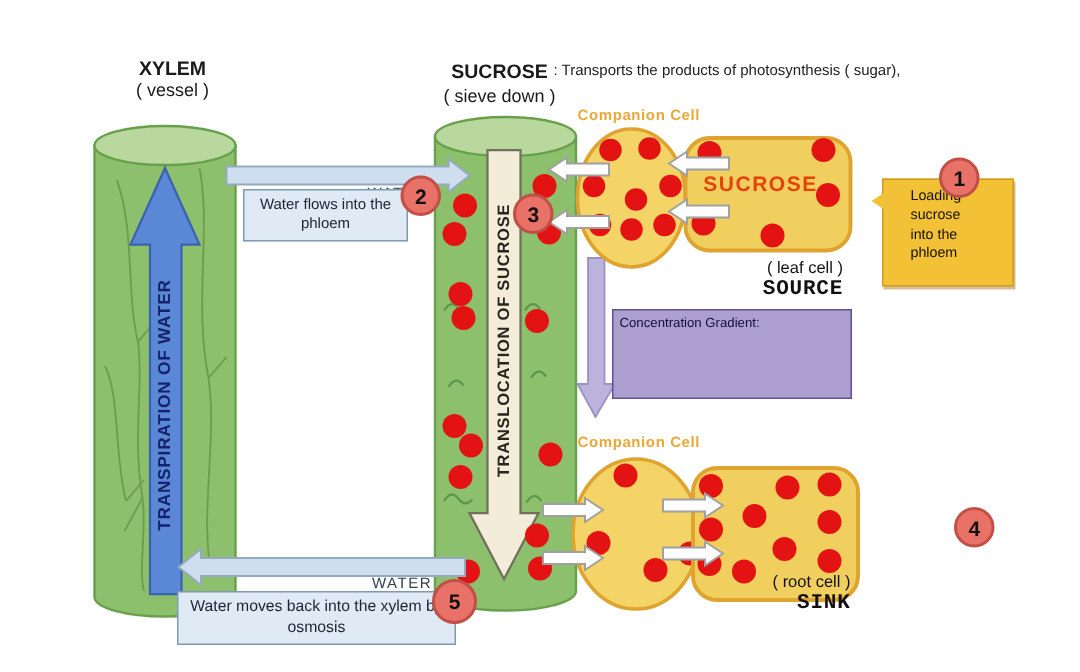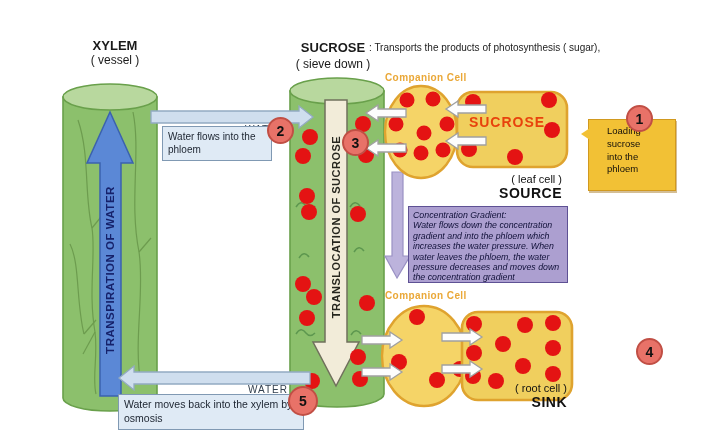--- a/index.html
+++ b/index.html
@@ -7,36 +7,36 @@
          font-family:"Liberation Sans", sans-serif;color:#222;}
   #shapes{position:absolute;left:0;top:0;}
   .abs{position:absolute;}
   .title{font-weight:bold;font-size:13px;color:#1a1a1a;text-align:center;}
   .subtitle{font-size:12px;color:#1a1a1a;text-align:center;}
   .desc{font-size:10px;color:#222;}
   .vtext{position:absolute;text-align:center;white-space:nowrap;transform:rotate(-90deg);
          font-weight:bold;letter-spacing:.5px;}
   .water-label{font-size:10px;color:#33404f;letter-spacing:1px;text-align:right;font-weight:normal;margin-top:13px;}
   .notebox{position:absolute;background:#dfeaf5;border:1px solid #8099b3;font-size:10px;
-           line-height:1.3;padding:3px 5px;color:#1c2430;}
+           line-height:1.3;padding:3px 5px;color:#1c2430;text-align:center;}
   .sticky{position:absolute;background:#f2c135;border:1px solid #d1991f;font-size:9.5px;
           line-height:1.35;padding:5px 18px;color:#14100a;box-shadow:1px 2px 0 rgba(160,110,20,.45);}
   .sticky .ptr{position:absolute;left:-8px;top:8px;width:0;height:0;
                border-top:6px solid transparent;border-bottom:6px solid transparent;
                border-right:9px solid #f2c135;}
   .badge{position:absolute;width:27px;height:27px;border-radius:50%;background:#e87268;
          border:2px solid #c14f45;display:flex;align-items:center;justify-content:center;
          font-weight:bold;font-size:14px;color:#111;box-sizing:border-box;}
   .companion-label{position:absolute;font-size:10px;font-weight:bold;color:#eaa838;letter-spacing:.4px;}
   .cell-caption{position:absolute;text-align:right;color:#111;}
   .cell-caption .sub{font-size:11px;}
-  .cell-caption .big{font-size:14px;font-weight:bold;letter-spacing:.5px;}
-  .purplebox{position:absolute;left:408px;top:206px;width:160px;height:77px;background:#ac9fd0;
+  .cell-caption .big{font-size:14px;font-weight:bold;letter-spacing:.5px;font-family:Liberation Mono, monospace;}
+  .purplebox{position:absolute;left:408px;top:206px;width:160px;height:60px;background:#ac9fd0;
              border:1px solid #5e5194;color:#101038;font-size:8.8px;line-height:1.18;padding:3px 4px;
-             box-sizing:border-box;font-style:italic;}
+             box-sizing:border-box;}
   .sucrose-word{position:absolute;left:457px;top:114px;width:100px;text-align:center;
                 font-weight:bold;font-size:14px;letter-spacing:1px;color:#e8420c;}
 </style>
 </head>
 <body>
 
 <div id="stage">
 
   <svg id="shapes" width="720" height="448" viewBox="0 0 720 448">
 
@@ -184,21 +184,20 @@
     <div class="sub">( leaf cell )</div>
     <div class="big">SOURCE</div>
   </div>
   <div class="cell-caption" style="left:467px;top:382px;width:100px;">
     <div class="sub">( root cell )</div>
     <div class="big">SINK</div>
   </div>
 
   <div class="purplebox">
     <span>Concentration Gradient:</span><br>
-    <span>Water flows down the concentration gradient and into the phloem which increases the water pressure. When water leaves the phloem, the water pressure decreases and moves down the concentration gradient</span>
   </div>
 
   <div class="sticky" style="left:588px;top:119px;width:50px;height:60px;">
     <span class="ptr"></span>
     <span>Loading sucrose into the phloem</span>
   </div>
 
   <div class="badge" style="left:626px;top:105px;">1</div>
   <div class="badge" style="left:267px;top:117px;">2</div>
   <div class="badge" style="left:342px;top:129px;">3</div>

